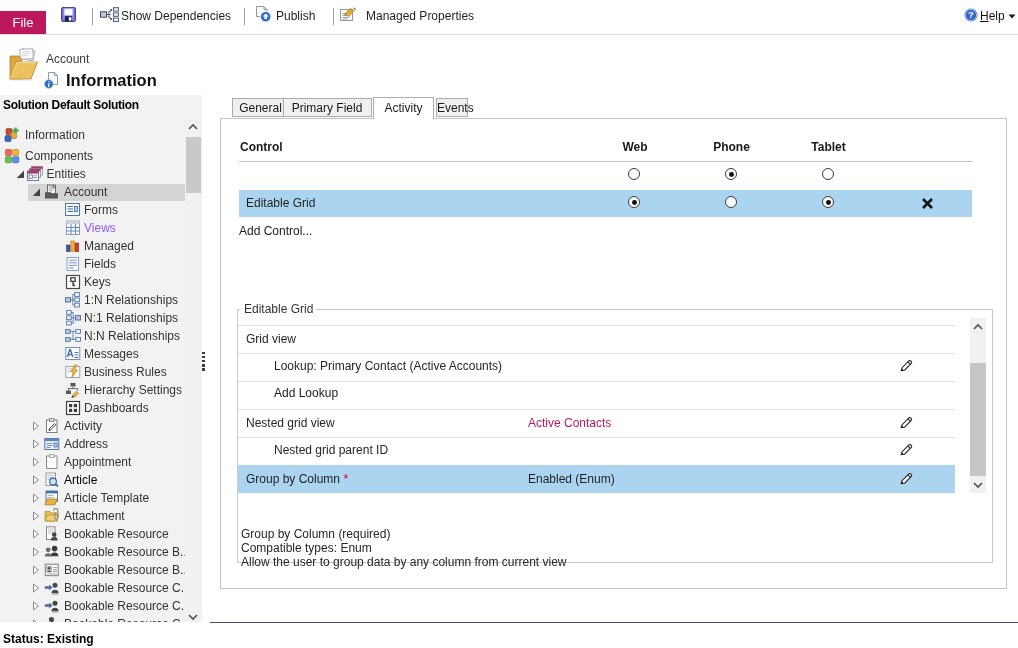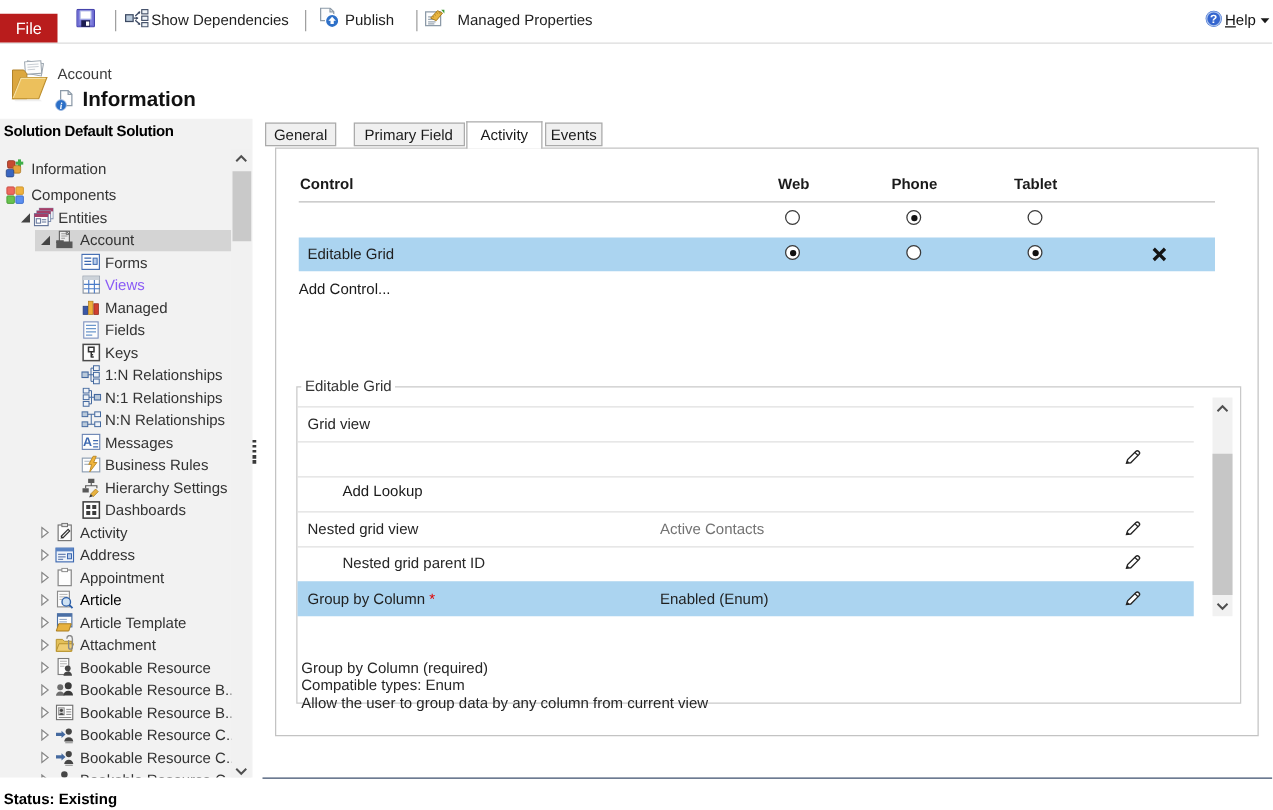--- a/index.html
+++ b/index.html
@@ -7,21 +7,21 @@
 .tx{position:absolute;white-space:nowrap;line-height:14px}
 .b{font-weight:bold}
 .radio{position:absolute;width:10px;height:10px;border:1.2px solid #3a3a3a;border-radius:50%;background:#fff}
 .radio.on:after{content:"";position:absolute;left:2.6px;top:2.6px;width:4.8px;height:4.8px;border-radius:50%;background:#111}
 .tab{position:absolute;top:98px;height:19px;background:#f0f0f0;border:1px solid #ababab;
 box-sizing:border-box;text-align:center;line-height:18px;color:#1a1a1a}
 </style></head><body>
 <div id="r">
 
 <div class="a" style="left:0;top:34px;width:1018px;height:1px;background:#dcdcdc"></div>
-<div class="a" style="left:0;top:11px;width:46px;height:23px;background:#b91c1c;color:#fff;text-align:center;line-height:23px;font-size:13px">File</div>
+<div class="a" style="left:0;top:11px;width:46px;height:23px;background:#be185d;color:#fff;text-align:center;line-height:23px;font-size:13px">File</div>
 <svg class="a" style="left:61px;top:6.5px" width="15" height="15" viewBox="0 0 15 15">
 <rect x="0.5" y="0.5" width="14" height="14" rx="1" fill="#8080dd" stroke="#4644ac"></rect>
 <rect x="1.5" y="1.5" width="12" height="12" fill="none" stroke="#6c6ad2"></rect>
 <rect x="3.2" y="1.8" width="8.6" height="6.4" fill="#fff" stroke="#b9c2e8" stroke-width="0.8"></rect>
 <rect x="4" y="9.2" width="7" height="5.3" fill="#1c1c50"></rect>
 <rect x="7.8" y="10.2" width="2.6" height="3.4" fill="#fff"></rect>
 </svg>
 <div class="a" style="left:92px;top:7.5px;width:1px;height:17px;background:#a0a0a0"></div>
 <svg class="a" style="left:100px;top:6.5px" width="19" height="15" viewBox="0 0 19 15">
 <g stroke="#3d4a63" fill="none" stroke-width="1.1">
@@ -341,24 +341,24 @@
 <svg class="a" style="left:188px;top:613px" width="10" height="8">
       <path d="M1,2 L5,6 L9,2" fill="none" stroke="#505050" stroke-width="1.6"></path>
     </svg>
 <div class="a" style="left:202px;top:351.5px;width:2.5px;height:2.5px;background:#3a3a3a"></div>
 <div class="a" style="left:202px;top:355.7px;width:2.5px;height:2.5px;background:#3a3a3a"></div>
 <div class="a" style="left:202px;top:359.9px;width:2.5px;height:2.5px;background:#3a3a3a"></div>
 <div class="a" style="left:202px;top:364.1px;width:2.5px;height:2.5px;background:#3a3a3a"></div>
 <div class="a" style="left:202px;top:368.3px;width:2.5px;height:2.5px;background:#3a3a3a"></div>
 
 <div class="a" style="left:220px;top:117.5px;width:787px;height:471.5px;border:1px solid #c3c3c3;box-sizing:border-box;background:#fff"></div>
-<div class="tab" style="left:212px;width:57px">General</div>
+<div class="tab" style="left:232px;width:57px">General</div>
 <div class="tab" style="left:282.5px;width:89px">Primary Field</div>
 <div class="tab" style="left:373px;top:97px;height:21.5px;width:61px;background:#fff;border-bottom:none;line-height:20px;z-index:3">Activity</div>
-<div class="tab" style="left:436px;width:46px">Events</div>
+<div class="tab" style="left:436px;width:32px">Events</div>
 <div class="tx b" style="left:240px;top:139.5px;color:#1a1a1a">Control</div>
 <div class="tx b" style="left:605px;top:139.5px;width:60px;text-align:center;color:#1a1a1a">Web</div>
 <div class="tx b" style="left:701.5px;top:139.5px;width:60px;text-align:center;color:#1a1a1a">Phone</div>
 <div class="tx b" style="left:798.5px;top:139.5px;width:60px;text-align:center;color:#1a1a1a">Tablet</div>
 <div class="a" style="left:239px;top:160.5px;width:733px;height:1px;background:#bdbdbd"></div>
 <div class="radio" style="left:628.3px;top:168.3px"></div>
 <div class="radio on" style="left:725.3px;top:168.3px"></div>
 <div class="radio" style="left:822.3px;top:168.3px"></div>
 <div class="a" style="left:239px;top:189.5px;width:733px;height:27px;background:#abd4f0"></div>
 <div class="tx" style="left:246px;top:196px;color:#1f1f1f">Editable Grid</div>
@@ -371,23 +371,24 @@
 <div class="tx" style="left:239px;top:224px;color:#1a1a1a;">Add Control...</div>
 <div class="a" style="left:237px;top:308.5px;width:756px;height:254px;border:1px solid #c9c9c9;box-sizing:border-box"></div>
 <div class="tx" style="left:241px;top:302px;background:#fff;padding:0 3px;color:#333">Editable Grid</div>
 <div class="a" style="left:238px;top:325px;width:717px;height:1px;background:#e0e0e0"></div>
 <div class="a" style="left:238px;top:353px;width:717px;height:1px;background:#e0e0e0"></div>
 <div class="a" style="left:238px;top:381px;width:717px;height:1px;background:#e0e0e0"></div>
 <div class="a" style="left:238px;top:409px;width:717px;height:1px;background:#e0e0e0"></div>
 <div class="a" style="left:238px;top:437px;width:717px;height:1px;background:#e0e0e0"></div>
 <div class="a" style="left:238px;top:464.5px;width:717px;height:28.5px;background:#abd4f0"></div>
 <div class="tx" style="left:246px;top:332px;color:#262626">Grid view</div>
+<div class="tx" style="left:274px;top:359px;color:#262626">Lookup: Primary Contact (Active Accounts)</div>
 <div class="tx" style="left:274px;top:386px;color:#1a1a1a;">Add Lookup</div>
 <div class="tx" style="left:246px;top:416px;color:#262626">Nested grid view</div>
-<div class="tx" style="left:528px;top:416px;color:#737373">Active Contacts</div>
+<div class="tx" style="left:528px;top:416px;color:#be185d">Active Contacts</div>
 <div class="tx" style="left:274px;top:443px;color:#262626">Nested grid parent ID</div>
 <div class="tx" style="left:246px;top:472px;color:#1f1f1f">Group by Column <span style="color:#e00000">*</span></div>
 <div class="tx" style="left:528px;top:472px;color:#1f1f1f">Enabled (Enum)</div>
 <svg class="a" style="left:897.5px;top:358.0px" width="16" height="16" viewBox="0 0 16 16">
 <path d="M3.2,12.6 L4.1,9.7 L10.6,3.2 C11.3,2.5 12.4,2.5 13.1,3.2 C13.8,3.9 13.8,5.0 13.1,5.7 L6.6,12.2 L3.2,12.6 Z" fill="#fff" stroke="#262626" stroke-width="1.1"></path>
 <path d="M3.2,12.6 L3.9,10.3 L5.5,11.9 Z" fill="#262626"></path>
 <path d="M9.9,3.9 L12.4,6.4" stroke="#262626" stroke-width="1.1" fill="none"></path>
 </svg>
     <svg class="a" style="left:897.5px;top:415.0px" width="16" height="16" viewBox="0 0 16 16">
 <path d="M3.2,12.6 L4.1,9.7 L10.6,3.2 C11.3,2.5 12.4,2.5 13.1,3.2 C13.8,3.9 13.8,5.0 13.1,5.7 L6.6,12.2 L3.2,12.6 Z" fill="#fff" stroke="#262626" stroke-width="1.1"></path>

